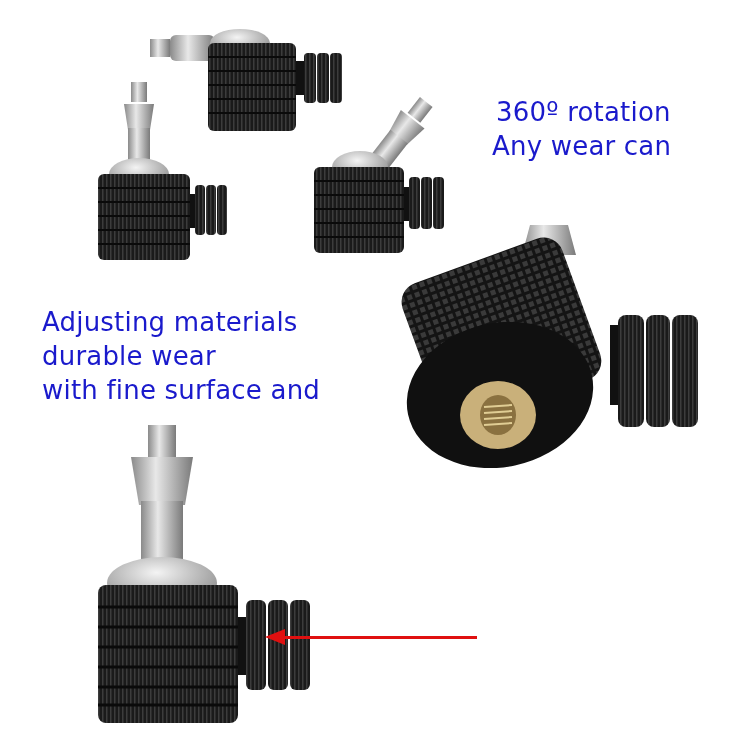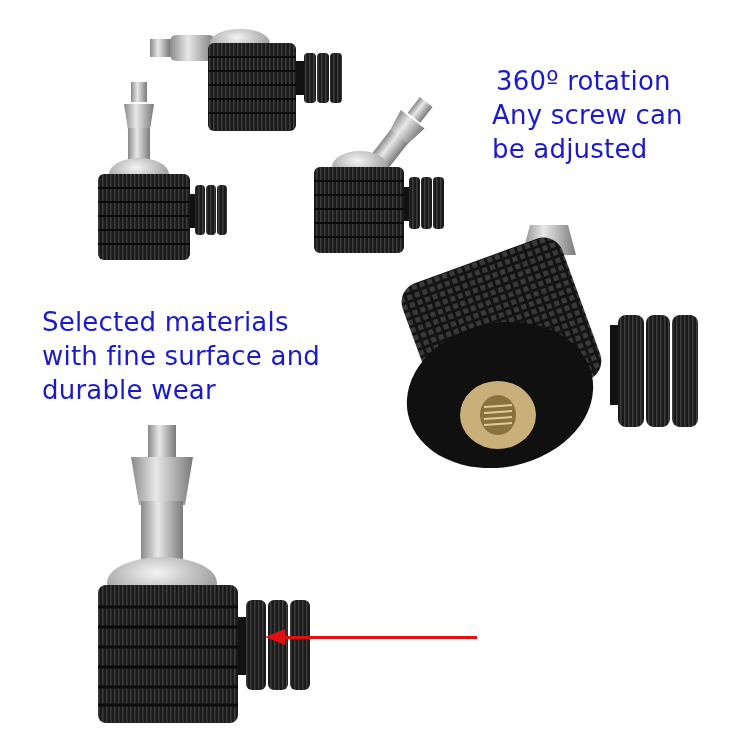--- a/index.html
+++ b/index.html
@@ -1,19 +1,19 @@
 <!DOCTYPE html>
 <html><head>
 <meta charset="utf-8">
 <style>
   html, body { margin:0; padding:0; background:#ffffff; }
   body { width:750px; height:750px; position:relative; overflow:hidden; font-family:"DejaVu Sans", sans-serif; }
   .caption { position:absolute; color:#1a1acc; font-weight:500; font-size:26px; line-height:34px; letter-spacing:0.2px; }
   .caption span { display:block; white-space:nowrap; }
-  .cap-rotation { left:492px; top:64px; }
+  .cap-rotation { left:492px; top:95px; }
   .cap-rotation span:first-child { padding-left:4px; }
   .cap-materials { left:42px; top:305px; }
   .cap-screw { left:470px; top:588px; text-align:center; }
   .prod { position:absolute; }
   .arrow-line { position:absolute; left:283px; top:636px; width:194px; height:3px; background:#e01010; }
   .arrow-head { position:absolute; left:265px; top:629px; width:0; height:0; border-top:8px solid transparent; border-bottom:8px solid transparent; border-right:20px solid #e01010; }
 </style>
 </head>
 <body>
 
@@ -141,24 +141,23 @@
   <rect x="148" y="175" width="20" height="90" rx="6" fill="url(#ribs)"></rect>
   <rect x="170" y="175" width="20" height="90" rx="6" fill="url(#ribs)"></rect>
   <rect x="192" y="175" width="20" height="90" rx="6" fill="url(#ribs)"></rect>
 </svg>
 
 <div class="arrow-line"></div>
 <div class="arrow-head"></div>
 
 <div class="caption cap-rotation">
   <span>360º rotation</span>
-  <span>Any screw can</span>
-  <span>be adjusted</span>
+  <span>Any wear can</span>
 </div>
 
 <div class="caption cap-materials">
-  <span>Selected materials</span>
+  <span>Adjusting materials</span>
+  <span>durable wear</span>
   <span>with fine surface and</span>
-  <span>durable wear</span>
 </div>
 
 <div class="caption cap-screw">
 </div>
 
 </body></html>

